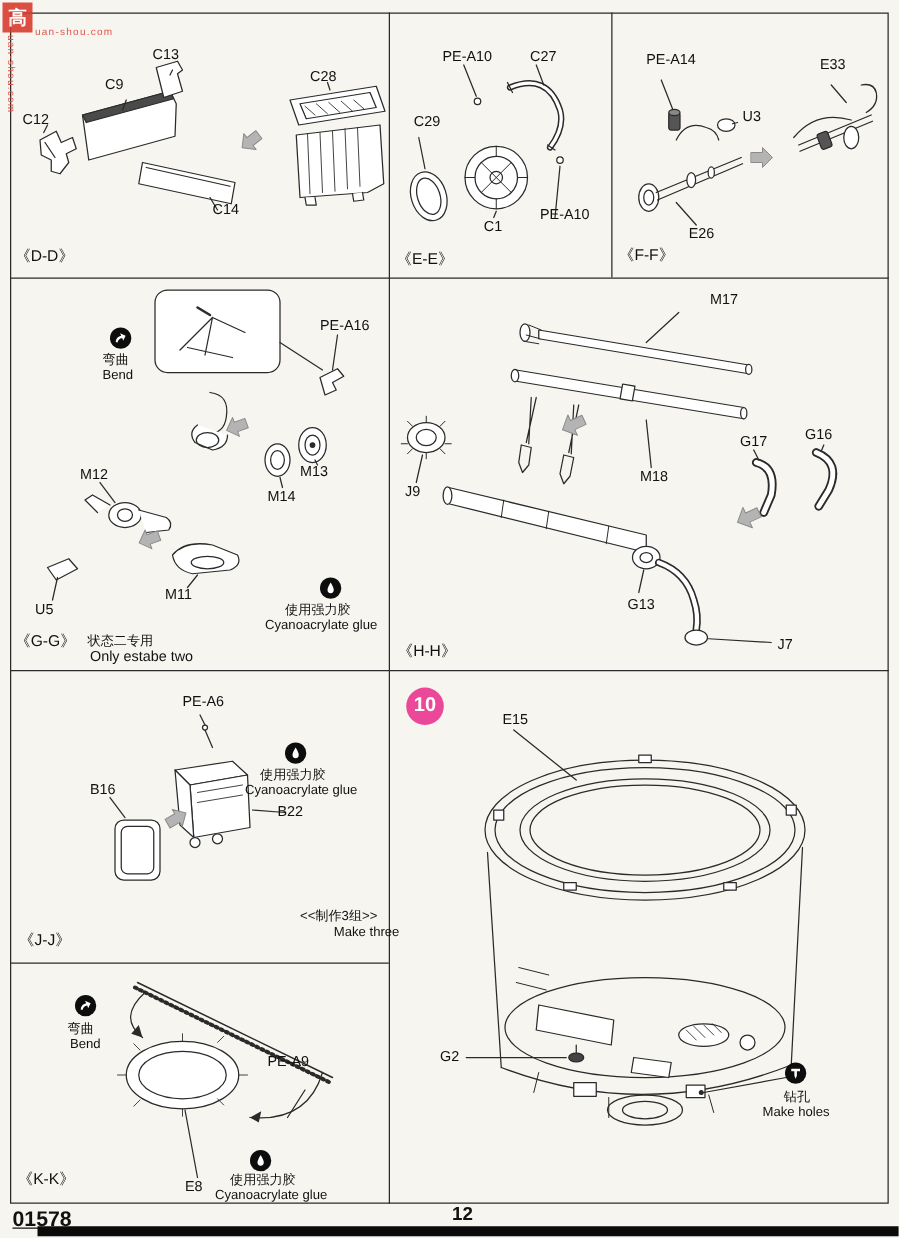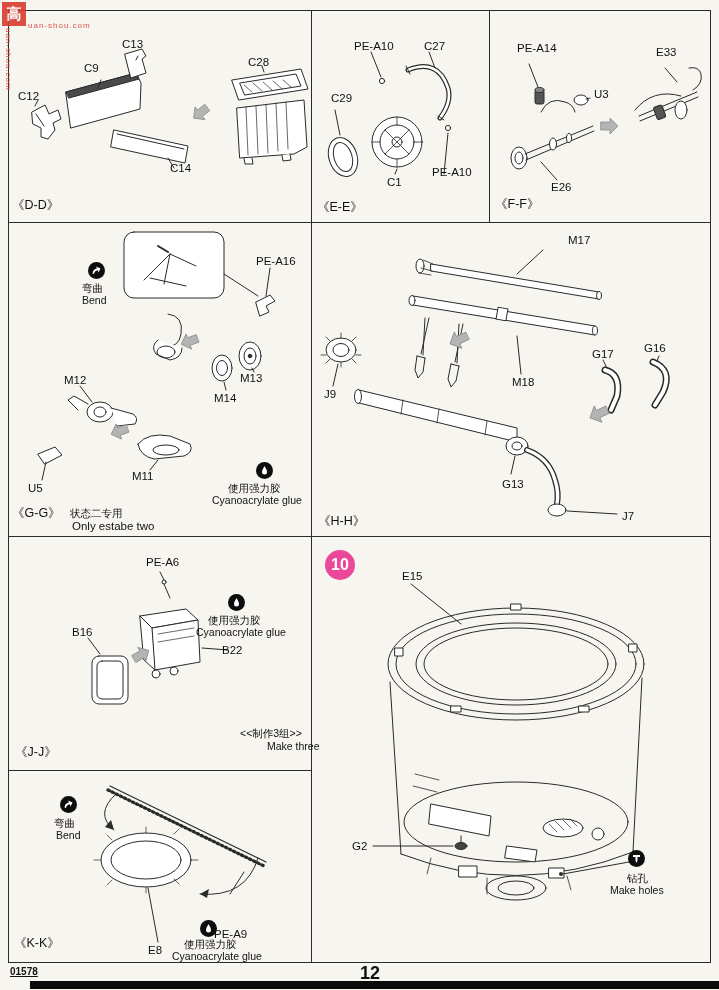--- a/index.html
+++ b/index.html
@@ -18,22 +18,22 @@
   .note { position:absolute; font-size:10.5px; line-height:12px; white-space:nowrap; color:#111; }
   .icon-circle {
     position:absolute; width:17px; height:17px; border-radius:50%;
     background:#0d0d0d; display:flex; align-items:center; justify-content:center;
   }
   .badge {
     position:absolute; width:30px; height:30px; border-radius:50%;
     background:#ec4899; color:#fff; font-weight:bold; font-size:16px;
     display:flex; align-items:center; justify-content:center;
   }
-  .footer-kit { position:absolute; left:10px; top:966px; font-weight:bold; font-size:10px;text-decoration:underline; }
-  .footer-page { position:absolute; left:348px; top:963px; width:44px; text-align:center; font-weight:bold; font-size:18px; }
+  .footer-kit { position:absolute; left:10px; top:966px; font-weight:bold; font-size:17px;text-decoration:underline; }
+  .footer-page { position:absolute; left:348px; top:963px; width:44px; text-align:center; font-weight:bold; font-size:15px; }
   .footer-bar { position:absolute; left:30px; right:0; top:981px; height:8px; background:#0a0a0a; }
   
   .wm-logo {
     position:absolute; left:2px; top:2px; width:24px; height:24px;
     background:#d83c30; color:#fff; font-size:15px; font-weight:bold;
     display:flex; align-items:center; justify-content:center; opacity:.9;
   }
   .wm-brand {
     position:absolute; left:28px; top:3px; font-size:16px; font-weight:bold;
     letter-spacing:2px; color:rgba(255,235,235,.25);
@@ -296,21 +296,21 @@
       <line x1="150" y1="172" x2="140" y2="118"></line>
     </g>
   </svg>
   <div class="icon-circle" style="left:60px;top:796px;">
     <svg width="11" height="11" viewBox="0 0 11 11">
         <path d="M1.5,8.5 Q2,4 6,3.5 L5,1.5 9.5,3.5 7.5,7.5 6.8,5.3 Q3.5,6 3,9 Z" fill="#fff"></path>
       </svg>
   </div>
   <span class="note" style="left:54px;top:817px;">弯曲</span>
   <span class="note" style="left:56px;top:829px;">Bend</span>
-  <span class="lbl" style="left:214px;top:928px;">PE-A9</span>
+  <span class="lbl" style="left:214px;top:844px;">PE-A9</span>
   <span class="lbl" style="left:148px;top:944px;">E8</span>
   <div class="icon-circle" style="left:200px;top:920px;">
     <svg width="11" height="11" viewBox="0 0 11 11">
         <path d="M5.5,1 Q8,5 8,7 a2.5,2.5 0 1,1 -5,0 Q3,5 5.5,1 Z" fill="#fff"></path>
       </svg>
   </div>
   <span class="note" style="left:184px;top:938px;">使用强力胶</span>
   <span class="note" style="left:172px;top:950px;">Cyanoacrylate glue</span>
   <span class="title" style="left:14px;top:936px;">《K-K》</span>
 

